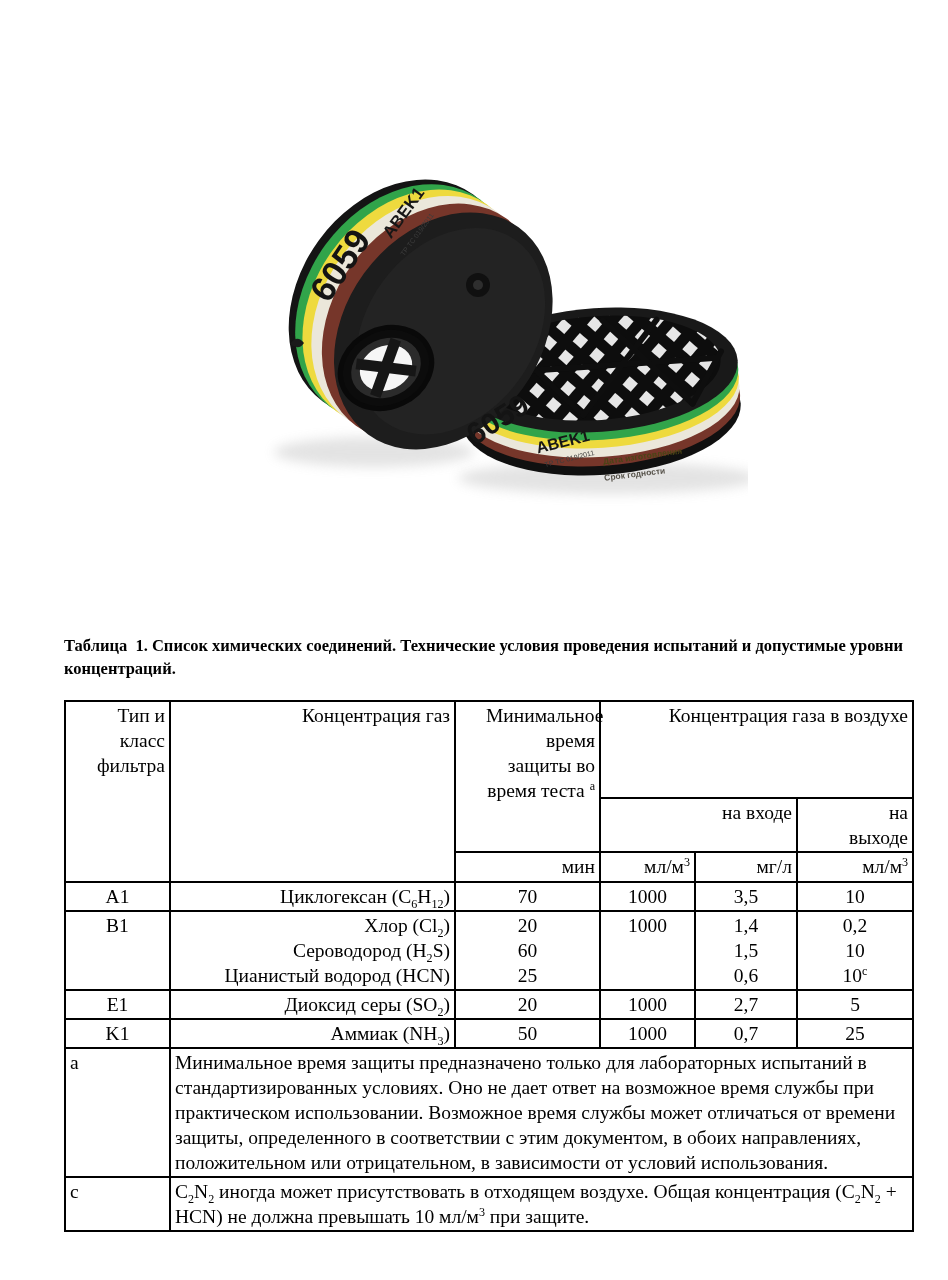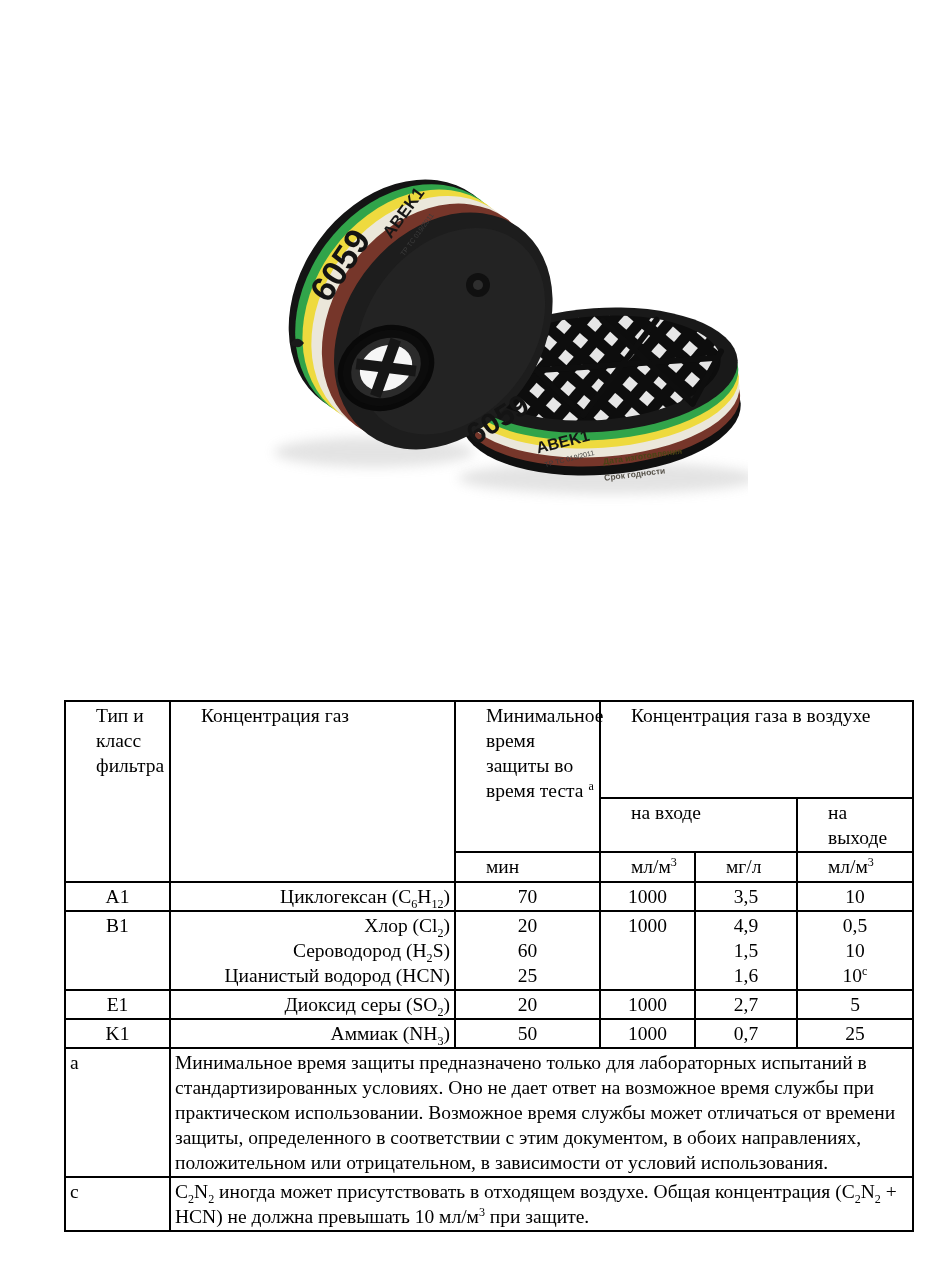--- a/index.html
+++ b/index.html
@@ -16,21 +16,21 @@
   table.spec{
     position:absolute;left:64px;top:700px;width:848px;
     border-collapse:collapse;table-layout:fixed;
     font-size:19.5px;line-height:25px;
   }
   table.spec,
   table.spec th, table.spec td{border:2px solid #000;}
   table.spec th, table.spec td{
     padding:1px 4px;vertical-align:top;font-weight:normal;
   }
-  table.spec th{text-align:left;padding-left:30px;}
+  table.spec th{text-align:right;padding-left:30px;}
   tr.hr1 th{height:93px;}
   tr.hr2 th{height:25px;}
   tr.hr3 th{height:26px;}
   td.c{text-align:center;}
   td.l{text-align:right;padding-left:8px;}
   tr.body td{height:25px;}
   .ln{height:25px;white-space:nowrap;overflow:visible;}
   td.fl{padding-left:9px;}
   td.ft{padding-left:8px;padding-right:6px;}
   sup{font-size:62%;line-height:0;}
@@ -104,20 +104,21 @@
       <text transform="translate(163,80) rotate(-54)" text-anchor="middle" font-family="Liberation Sans, sans-serif" font-size="7" fill="#3c3c3c">ТР ТС 019/2011</text>
 
       <text transform="translate(247,272) rotate(-32)" text-anchor="middle" font-family="Liberation Sans, sans-serif" font-size="30" font-weight="bold" fill="#141414">6059</text>
       <text transform="translate(308,291) rotate(-14)" text-anchor="middle" font-family="Liberation Sans, sans-serif" font-size="16" font-weight="bold" fill="#161616">ABEK1</text>
       <text transform="translate(314,305) rotate(-14)" text-anchor="middle" font-family="Liberation Sans, sans-serif" font-size="7" fill="#3c3c3c">ТР ТС 019/2011</text>
       <text transform="translate(387,303) rotate(-8)" text-anchor="middle" font-family="Liberation Sans, sans-serif" font-size="8.5" font-weight="bold" fill="#4a4416">Дата изготовления</text>
       <text transform="translate(379,321) rotate(-7)" text-anchor="middle" font-family="Liberation Sans, sans-serif" font-size="8.5" font-weight="bold" fill="#56524a">Срок годности</text>
     </svg>
   </div>
 
+  <p class="caption">Таблица  1. Список химических соединений. Технические условия проведения испытаний и допустимые уровни концентраций.</p>
 
   <table class="spec">
     <colgroup>
       <col style="width:105px">
         <col style="width:285px">
         <col style="width:145px">
       <col style="width:95px">
         <col style="width:102px">
         <col style="width:116px">
     </colgroup>
@@ -159,26 +160,26 @@
           <div class="ln">20</div>
           <div class="ln">60</div>
           <div class="ln">25</div>
         </td>
         <td class="c">
           <div class="ln">1000</div>
           <div class="ln"></div>
           <div class="ln"></div>
         </td>
         <td class="c">
-          <div class="ln">4,9</div>
+          <div class="ln">1,4</div>
           <div class="ln">1,5</div>
-          <div class="ln">1,6</div>
-        </td>
-        <td class="c">
-          <div class="ln">0,5</div>
+          <div class="ln">0,6</div>
+        </td>
+        <td class="c">
+          <div class="ln">0,2</div>
           <div class="ln">10</div>
           <div class="ln">10<sup>c</sup></div>
         </td>
       </tr>
 
       <tr class="body">
         <td class="c">E1</td>
         <td class="l">Диоксид серы (SO<sub>2</sub>)</td>
         <td class="c">20</td>
         <td class="c">1000</td>

